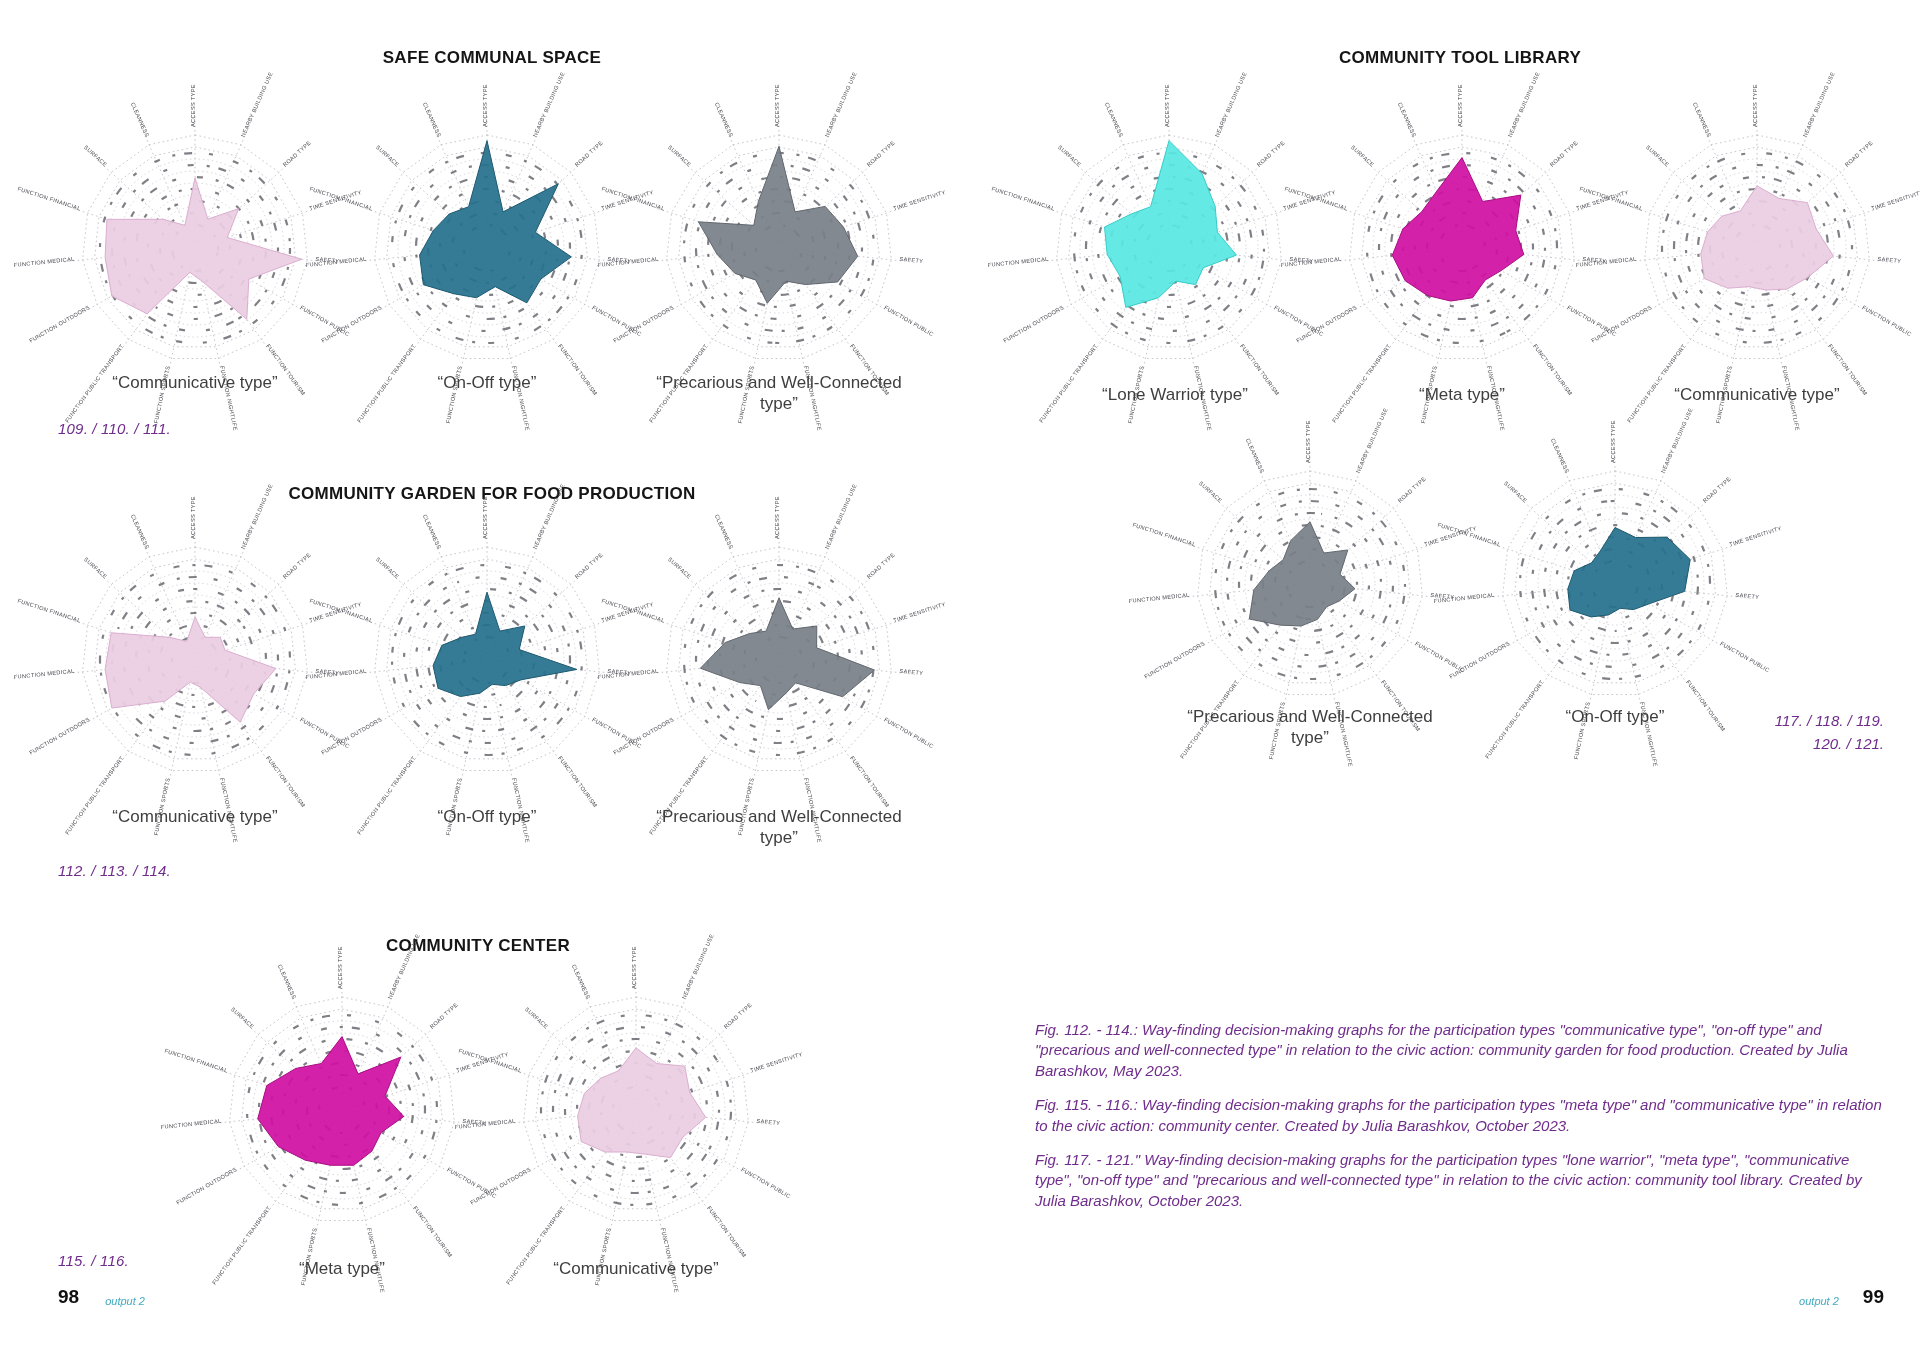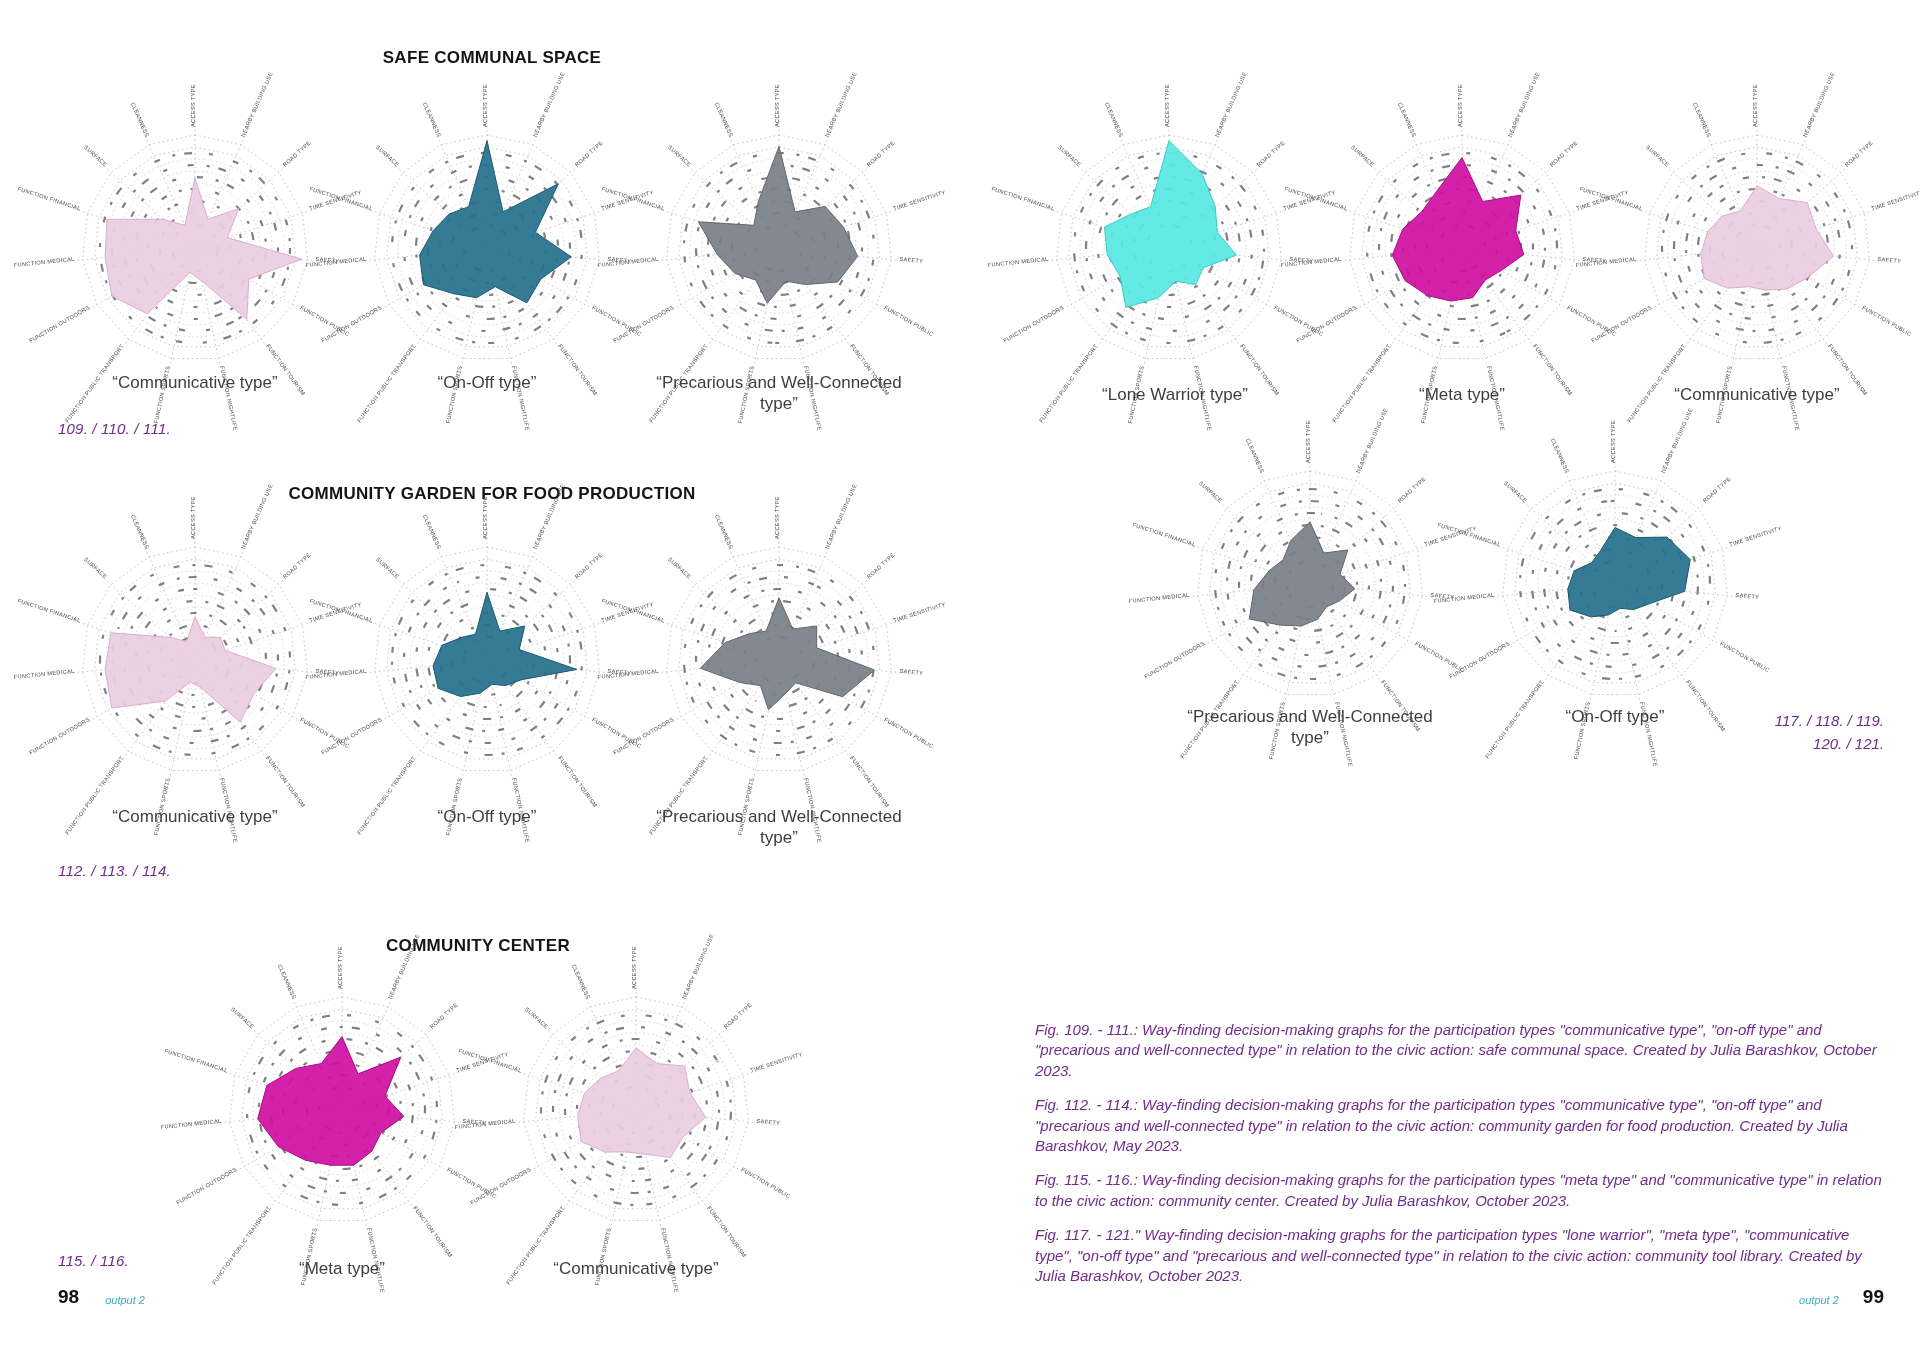--- a/index.html
+++ b/index.html
@@ -12,21 +12,21 @@
        letter-spacing:.3px;text-align:center;}
   .radar{position:absolute;width:300px;height:300px;}
   .radar svg{overflow:visible;display:block;}
   .chart-caption{position:absolute;width:300px;text-align:center;font-size:17px;color:#3e3e3e;}
   .chart-caption .inner{display:inline-block;max-width:252px;line-height:1.25;}
   .fig-note{position:absolute;font-style:italic;color:#6f2c8b;font-size:15px;letter-spacing:.2px;}
   .fig-note-right{position:absolute;font-style:italic;color:#6f2c8b;font-size:15px;
        text-align:right;line-height:1.5;}
   .captions-block{position:absolute;font-style:italic;color:#6f2c8b;font-size:15px;line-height:1.36;}
   .captions-block p{margin:0 0 14px 0;}
-  .footer{position:absolute;display:flex;align-items:flex-start;}
+  .footer{position:absolute;display:flex;align-items:center;}
   .page-num{font-weight:700;color:#101010;font-size:19px;font-style:normal;}
   .output-label{color:#42abc0;font-style:italic;font-size:11px;margin-top:8px;}
 </style>
 </head>
 <body>
 
 <div class="page" id="page-left">
 
   <div class="section-title" style="top:48px;left:32px;width:920px">SAFE COMMUNAL SPACE</div>
 
@@ -463,20 +463,21 @@
   <div class="fig-note" style="left:58px;top:1252px">115. / 116.</div>
 
   <div class="footer" style="left:58px;top:1286px">
     <span class="page-num">98</span>
     <span class="output-label" style="margin-left:26px">output 2</span>
   </div>
 </div>
 
 <div class="page" id="page-right">
 
+  <div class="section-title" style="top:48px;left:40px;width:920px">COMMUNITY TOOL LIBRARY</div>
 
   <div class="radar" style="left:59px;top:98px">
       <svg width="300" height="300" viewBox="0 0 300 300">
         <line x1="150" y1="144" x2="150" y2="18" stroke="#b8b8bf" stroke-width="0.8" stroke-dasharray="1.6 3"></line>
         <line x1="152.4404198584548" y1="144.51872725414438" x2="203.68923688600563" y2="29.41199959117668" stroke="#b8b8bf" stroke-width="0.8" stroke-dasharray="1.6 3"></line>
         <line x1="154.45886895286438" y1="145.98521636184685" x2="248.09511696301604" y2="61.67475996063071" stroke="#b8b8bf" stroke-width="0.8" stroke-dasharray="1.6 3"></line>
         <line x1="155.70633909777092" y1="148.1458980337503" x2="275.5394601509603" y2="109.20975674250695" stroke="#b8b8bf" stroke-width="0.8" stroke-dasharray="1.6 3"></line>
         <line x1="155.96713137220965" y1="150.62717077960593" x2="281.2768901886121" y2="163.79775715133025" stroke="#b8b8bf" stroke-width="0.8" stroke-dasharray="1.6 3"></line>
         <line x1="155.19615242270663" y1="153" x2="264.3153532995459" y2="216" stroke="#b8b8bf" stroke-width="0.8" stroke-dasharray="1.6 3"></line>
         <line x1="153.52671151375483" y1="154.8541019662497" x2="227.58765330260644" y2="256.79024325749305" stroke="#b8b8bf" stroke-width="0.8" stroke-dasharray="1.6 3"></line>
@@ -734,21 +735,20 @@
 
   <div class="chart-caption" style="left:200px;top:706px"><span class="inner">“Precarious and Well-Connected type”</span></div>
   <div class="chart-caption" style="left:505px;top:706px"><span class="inner">“On-Off type”</span></div>
 
   <div class="fig-note-right" style="right:36px;top:710px">
     <div>117. / 118. / 119.</div>
     <div>120. / 121.</div>
   </div>
 
   <div class="captions-block" style="left:75px;top:1020px;width:856px">
-    <p>Fig. 109. - 111.: Way-finding decision-making graphs for the participation types "communicative type", "on-off type" and "precarious and well-connected type" in relation to the civic action: safe communal space. Created by Julia Barashkov, October 2023.</p>
     <p>Fig. 112. - 114.: Way-finding decision-making graphs for the participation types "communicative type", "on-off type" and "precarious and well-connected type" in relation to the civic action: community garden for food production. Created by Julia Barashkov, May 2023.</p>
     <p>Fig. 115. - 116.: Way-finding decision-making graphs for the participation types "meta type" and "communicative type" in relation to the civic action: community center. Created by Julia Barashkov, October 2023.</p>
     <p>Fig. 117. - 121." Way-finding decision-making graphs for the participation types "lone warrior", "meta type", "communicative type", "on-off type" and "precarious and well-connected type" in relation to the civic action: community tool library. Created by Julia Barashkov, October 2023.</p>
   </div>
 
   <div class="footer" style="right:36px;top:1286px">
     <span class="output-label" style="margin-right:24px">output 2</span>
     <span class="page-num">99</span>
   </div>
 </div>

